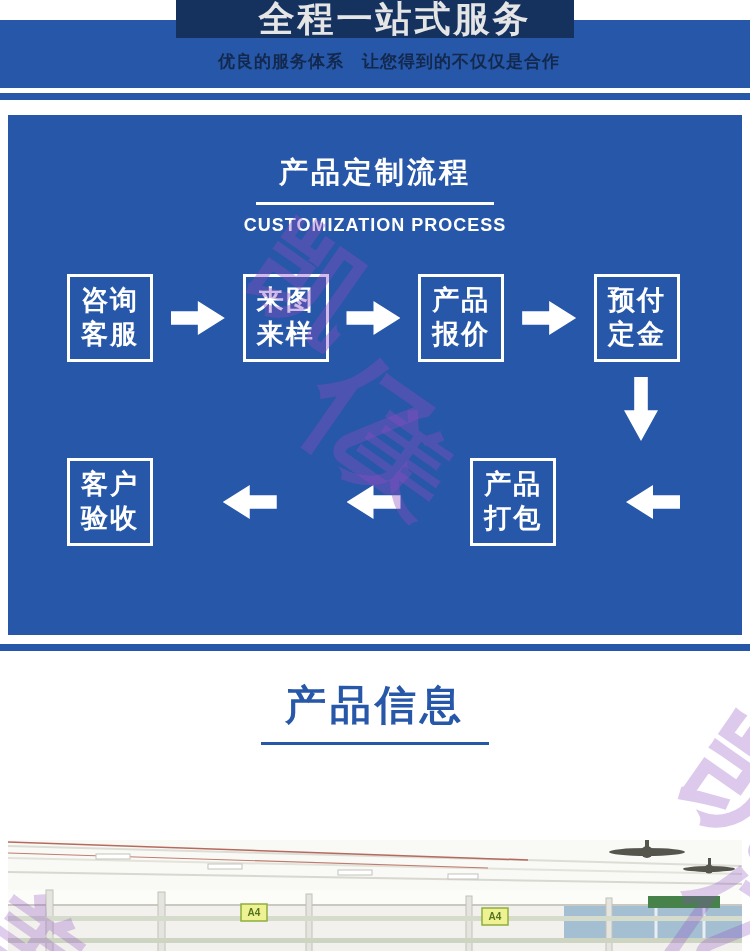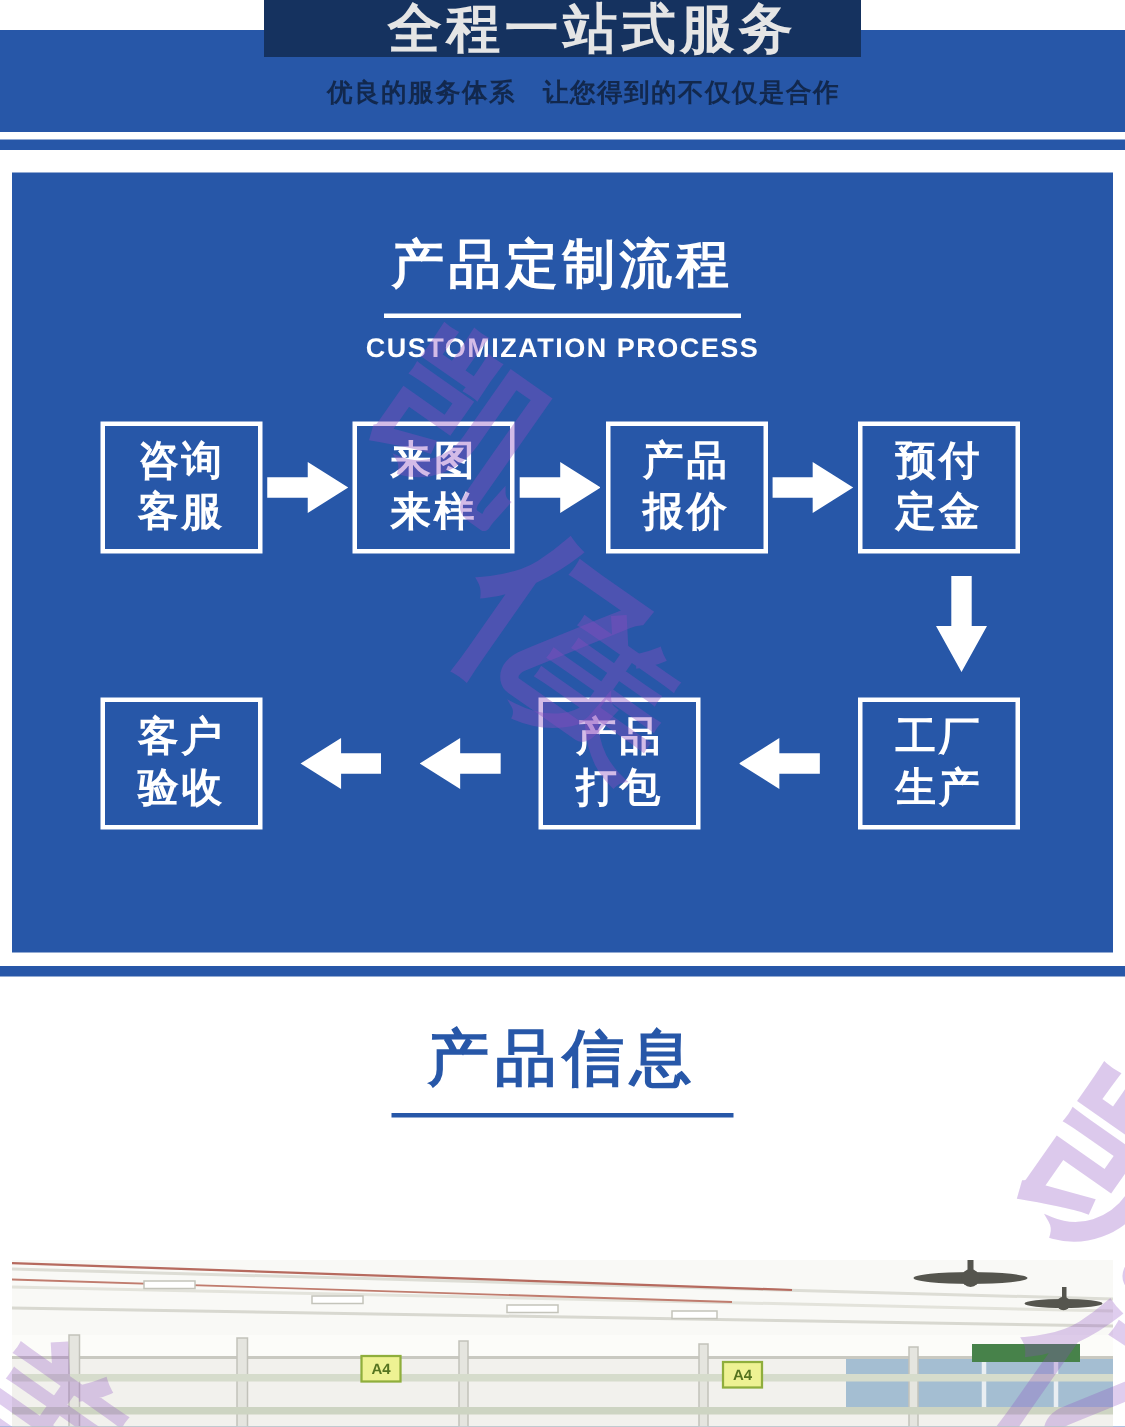--- a/index.html
+++ b/index.html
@@ -11,29 +11,29 @@
   .band { position:absolute; left:0; right:0; top:20px; height:68px; background:#2757a8; }
   .navy-tab { position:absolute; left:176px; top:0; width:398px; height:38px; background:#15325f;
               display:flex; align-items:center; justify-content:center; }
   .navy-tab .t { color:#e5e5e5; font-size:36px; font-weight:bold; letter-spacing:3px;margin-left:40px; }
   .band-subtitle { position:absolute; left:0; right:0; top:50px; text-align:center;
                    color:#12284d; font-size:17px; font-weight:bold; letter-spacing:1px; white-space:pre;padding-left:28px; }
   .thin-strip-top { position:absolute; left:0; right:0; top:93px; height:7px; background:#2757a8; }
 
   
   .process-panel { position:absolute; left:8px; top:115px; width:734px; height:520px; background:#2757a8; }
-  .panel-title { margin-top:38px; text-align:center; color:#ffffff; font-size:35px;
+  .panel-title { margin-top:38px; text-align:center; color:#ffffff; font-size:29px;
                  font-weight:bold; letter-spacing:3px; }
   .panel-underline { width:238px; height:3px; background:#ffffff; margin:9px auto 10px; }
   .panel-subtitle { text-align:center; color:#ffffff; font-size:18px; font-weight:bold; letter-spacing:1px; }
 
   .flow-row { display:flex; align-items:center; justify-content:space-between;
               padding:0 62px 0 59px; margin-top:38px; }
   .flow-row.second { margin-top:0; }
-  .step-box { width:108px; height:88px; border:3px solid #ffffff; display:flex; flex-direction:column;
+  .step-box { width:86px; height:88px; border:3px solid #ffffff; display:flex; flex-direction:column;
               align-items:center; justify-content:center; color:#ffffff; font-size:27px;
               font-weight:bold; line-height:1.25; letter-spacing:2px; }
   .arrow-right { width:54px; height:34px; background:#ffffff;
                  clip-path:polygon(0 30%,50% 30%,50% 0,100% 50%,50% 100%,50% 70%,0 70%); }
   .arrow-left  { width:54px; height:34px; background:#ffffff;
                  clip-path:polygon(100% 30%,50% 30%,50% 0,0 50%,50% 100%,50% 70%,100% 70%); }
   .down-arrow-row { position:relative; height:96px; }
   .arrow-down { position:absolute; right:84px; top:15px; width:34px; height:64px; background:#ffffff;
                 clip-path:polygon(30% 0,70% 0,70% 52%,100% 52%,50% 100%,0 52%,30% 52%); }
 
@@ -108,24 +108,20 @@
         <span>客户</span>
         <span>验收</span>
       </div>
       <div class="arrow-left"></div>
       <div class="arrow-left"></div>
       <div class="step-box">
         <span>产品</span>
         <span>打包</span>
       </div>
       <div class="arrow-left"></div>
-      <div class="step-box">
-        <span>工厂</span>
-        <span>生产</span>
-      </div>
     </div>
   </div>
 
   <div class="wm wm1">凯</div>
   <div class="wm wm2">亿</div>
   <div class="wm wm3">美</div>
   <div class="wm wm4">凯</div>
   <div class="wm wm5">美</div>
   <div class="wm wm6">亿</div>
 

